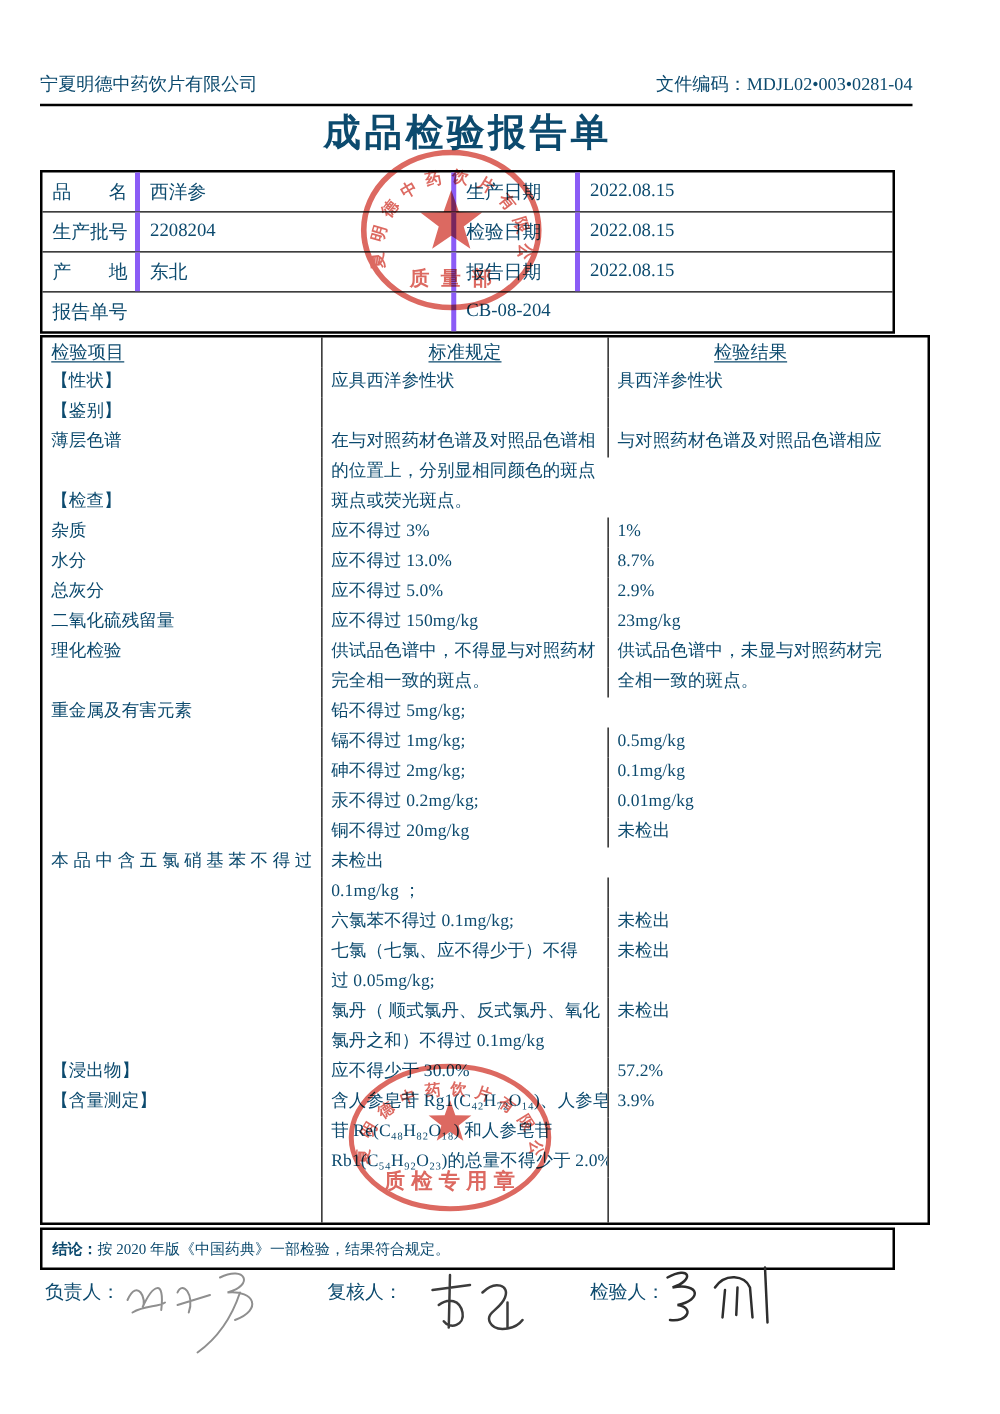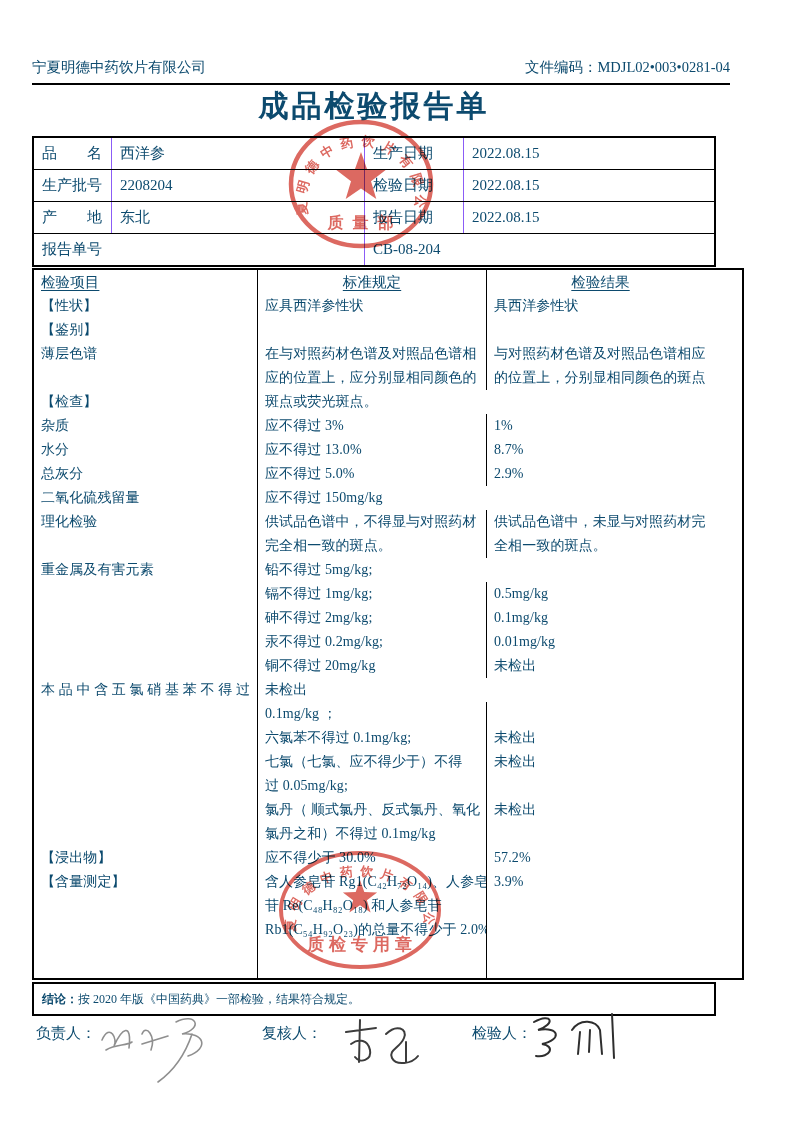--- a/index.html
+++ b/index.html
@@ -9,21 +9,21 @@
   .doc-header{position:absolute;left:32px;top:58px;width:698px;display:flex;
               justify-content:space-between;font-size:14.5px;}
   .head-rule{position:absolute;left:32px;top:83px;width:698px;height:2px;background:#000;}
   .doc-title{position:absolute;left:32px;top:86px;width:684px;text-align:center;
              font-size:30px;font-weight:bold;letter-spacing:3px;}
   
   .info-table{position:absolute;left:32px;top:136px;width:684px;border:2px solid #000;
               box-sizing:border-box;font-size:15px;}
   .irow{display:grid;grid-template-columns:78px 253px 99px 250px;border-bottom:1px solid #000;height:31px;}
   .irow.last{grid-template-columns:331px 349px;border-bottom:none;}
-  .icell{border-right:1px solid #8b5cf6;display:flex;align-items:center;padding:0 8px;
+  .icell{border-right:4px solid #8b5cf6;display:flex;align-items:center;padding:0 8px;
          white-space:nowrap;overflow:hidden;}
   .icell:last-child{border-right:none;}
   
   .report-table{position:absolute;left:32px;top:268px;width:712px;height:712px;
                 border:2px solid #000;box-sizing:border-box;font-size:14px;
                 display:flex;flex-direction:column;justify-content:center;}
   .trow{display:grid;grid-template-columns:224px 229px 227px;height:24px;flex:0 0 24px;}
   .trow.fill{flex:1 1 auto;height:auto;}
   .tcell{border-right:1px solid #000;line-height:24px;padding:0 7px;
          white-space:nowrap;overflow:hidden;letter-spacing:0.1px;}
@@ -97,21 +97,20 @@
         <div class="tcell"></div>
         <div class="tcell"></div>
       </div>
       <div class="trow">
         <div class="tcell">薄层色谱</div>
         <div class="tcell">在与对照药材色谱及对照品色谱相</div>
         <div class="tcell">与对照药材色谱及对照品色谱相应</div>
       </div>
       <div class="trow">
         <div class="tcell"></div>
-        <div class="tcell">应的位置上，应分别显相同颜色的</div>
         <div class="tcell">的位置上，分别显相同颜色的斑点</div>
       </div>
       <div class="trow">
         <div class="tcell">【检查】</div>
         <div class="tcell">斑点或荧光斑点。</div>
       </div>
       <div class="trow">
         <div class="tcell">杂质</div>
         <div class="tcell">应不得过 3%</div>
         <div class="tcell">1%</div>
@@ -122,20 +121,21 @@
         <div class="tcell">8.7%</div>
       </div>
       <div class="trow">
         <div class="tcell">总灰分</div>
         <div class="tcell">应不得过 5.0%</div>
         <div class="tcell">2.9%</div>
       </div>
       <div class="trow">
         <div class="tcell">二氧化硫残留量</div>
         <div class="tcell">应不得过 150mg/kg</div>
+        <div class="tcell">23mg/kg</div>
       </div>
       <div class="trow">
         <div class="tcell">理化检验</div>
         <div class="tcell">供试品色谱中，不得显与对照药材</div>
         <div class="tcell">供试品色谱中，未显与对照药材完</div>
       </div>
       <div class="trow">
         <div class="tcell"></div>
         <div class="tcell">完全相一致的斑点。</div>
         <div class="tcell">全相一致的斑点。</div>

